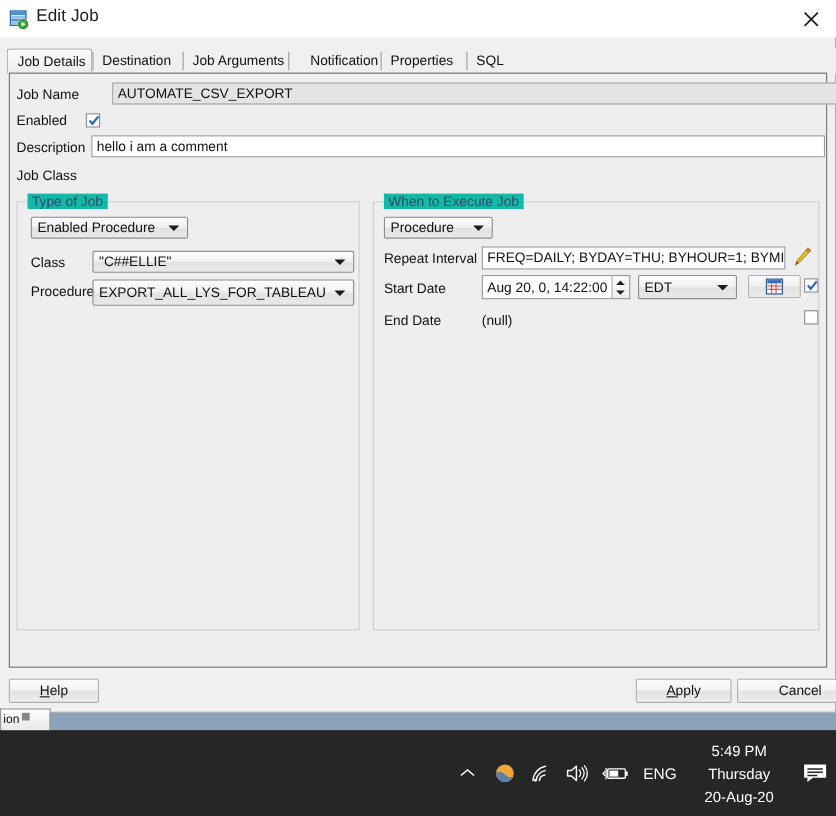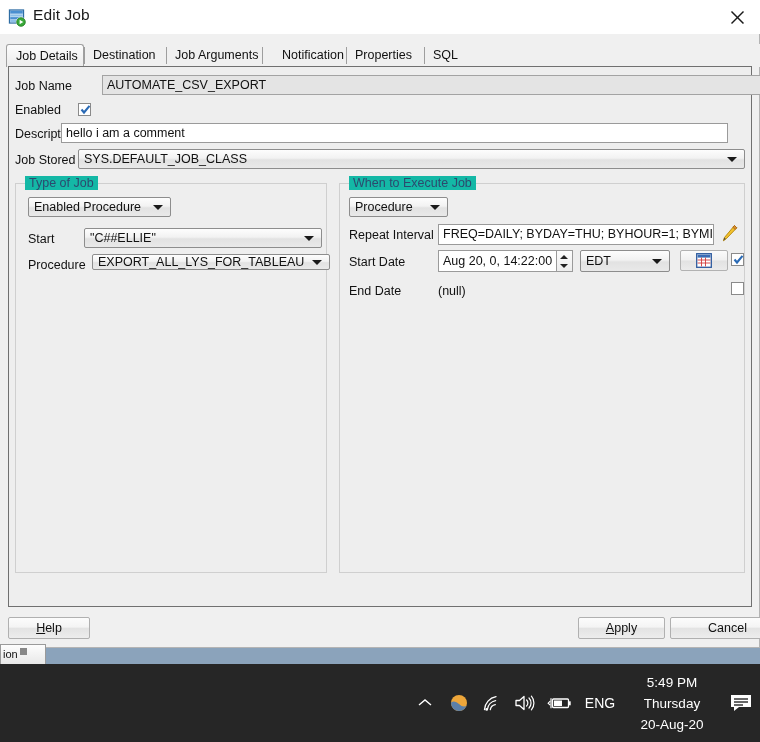--- a/index.html
+++ b/index.html
@@ -234,44 +234,40 @@
     <div class="textfield readonly" style="left:69px; top:8px; width:667px; height:20px;margin-left:24px;">AUTOMATE_CSV_EXPORT</div>
 
     <span class="field-label" style="left:6px; top:36px;">Enabled</span>
     <div class="checkbox" style="left:69px; top:36px;">
       <svg width="11" height="11" viewBox="0 0 11 11">
         <polyline points="1.5,5.5 4,8.5 9.5,1.8" fill="none" stroke="#2a6ab5" stroke-width="2.1"></polyline>
       </svg>
     </div>
 
     <span class="field-label" style="left:6px; top:60px;">Description</span>
-    <div class="textfield" style="left:52px; top:56px; width:667px; height:20px;">hello i am a comment</div>
-
-    <span class="field-label" style="left:6px; top:86px;">Job Stored</span>
-    <div class="combo" style="left:69px; top:82px; width:667px; height:20px;">
-      <span>SYS.DEFAULT_JOB_CLASS</span>
-      <span class="arrow"></span>
-    </div>
+    <div class="textfield" style="left:74px; top:56px; width:667px; height:20px;">hello i am a comment</div>
+
+    <span class="field-label" style="left:6px; top:86px;">Job Class</span>
 
     <div class="groupbox" style="left:6px; top:116px; width:312px; height:390px;">
       <span class="group-title">Type of Job</span>
 
       <div class="combo" style="left:12px; top:13px; width:143px; height:20px;">
         <span>Enabled Procedure</span>
         <span class="arrow"></span>
       </div>
 
-      <span class="field-label" style="left:12px; top:48px;">Start</span>
+      <span class="field-label" style="left:12px; top:48px;">Class</span>
       <div class="combo" style="left:68px; top:44px; width:238px; height:20px;">
         <span>"C##ELLIE"</span>
         <span class="arrow"></span>
       </div>
 
       <span class="field-label" style="left:12px; top:74px;">Procedure</span>
-      <div class="combo" style="left:76px; top:70px; width:238px; height:16px;text-align:right;">
+      <div class="combo" style="left:68px; top:70px; width:238px; height:24px;text-align:right;">
         <span>EXPORT_ALL_LYS_FOR_TABLEAU</span>
         <span class="arrow"></span>
       </div>
     </div>
 
     <div class="groupbox" style="left:330px; top:116px; width:406px; height:390px;">
       <span class="group-title">When to Execute Job</span>
 
       <div class="combo" style="left:9px; top:13px; width:99px; height:20px;">
         <span>Procedure</span>

